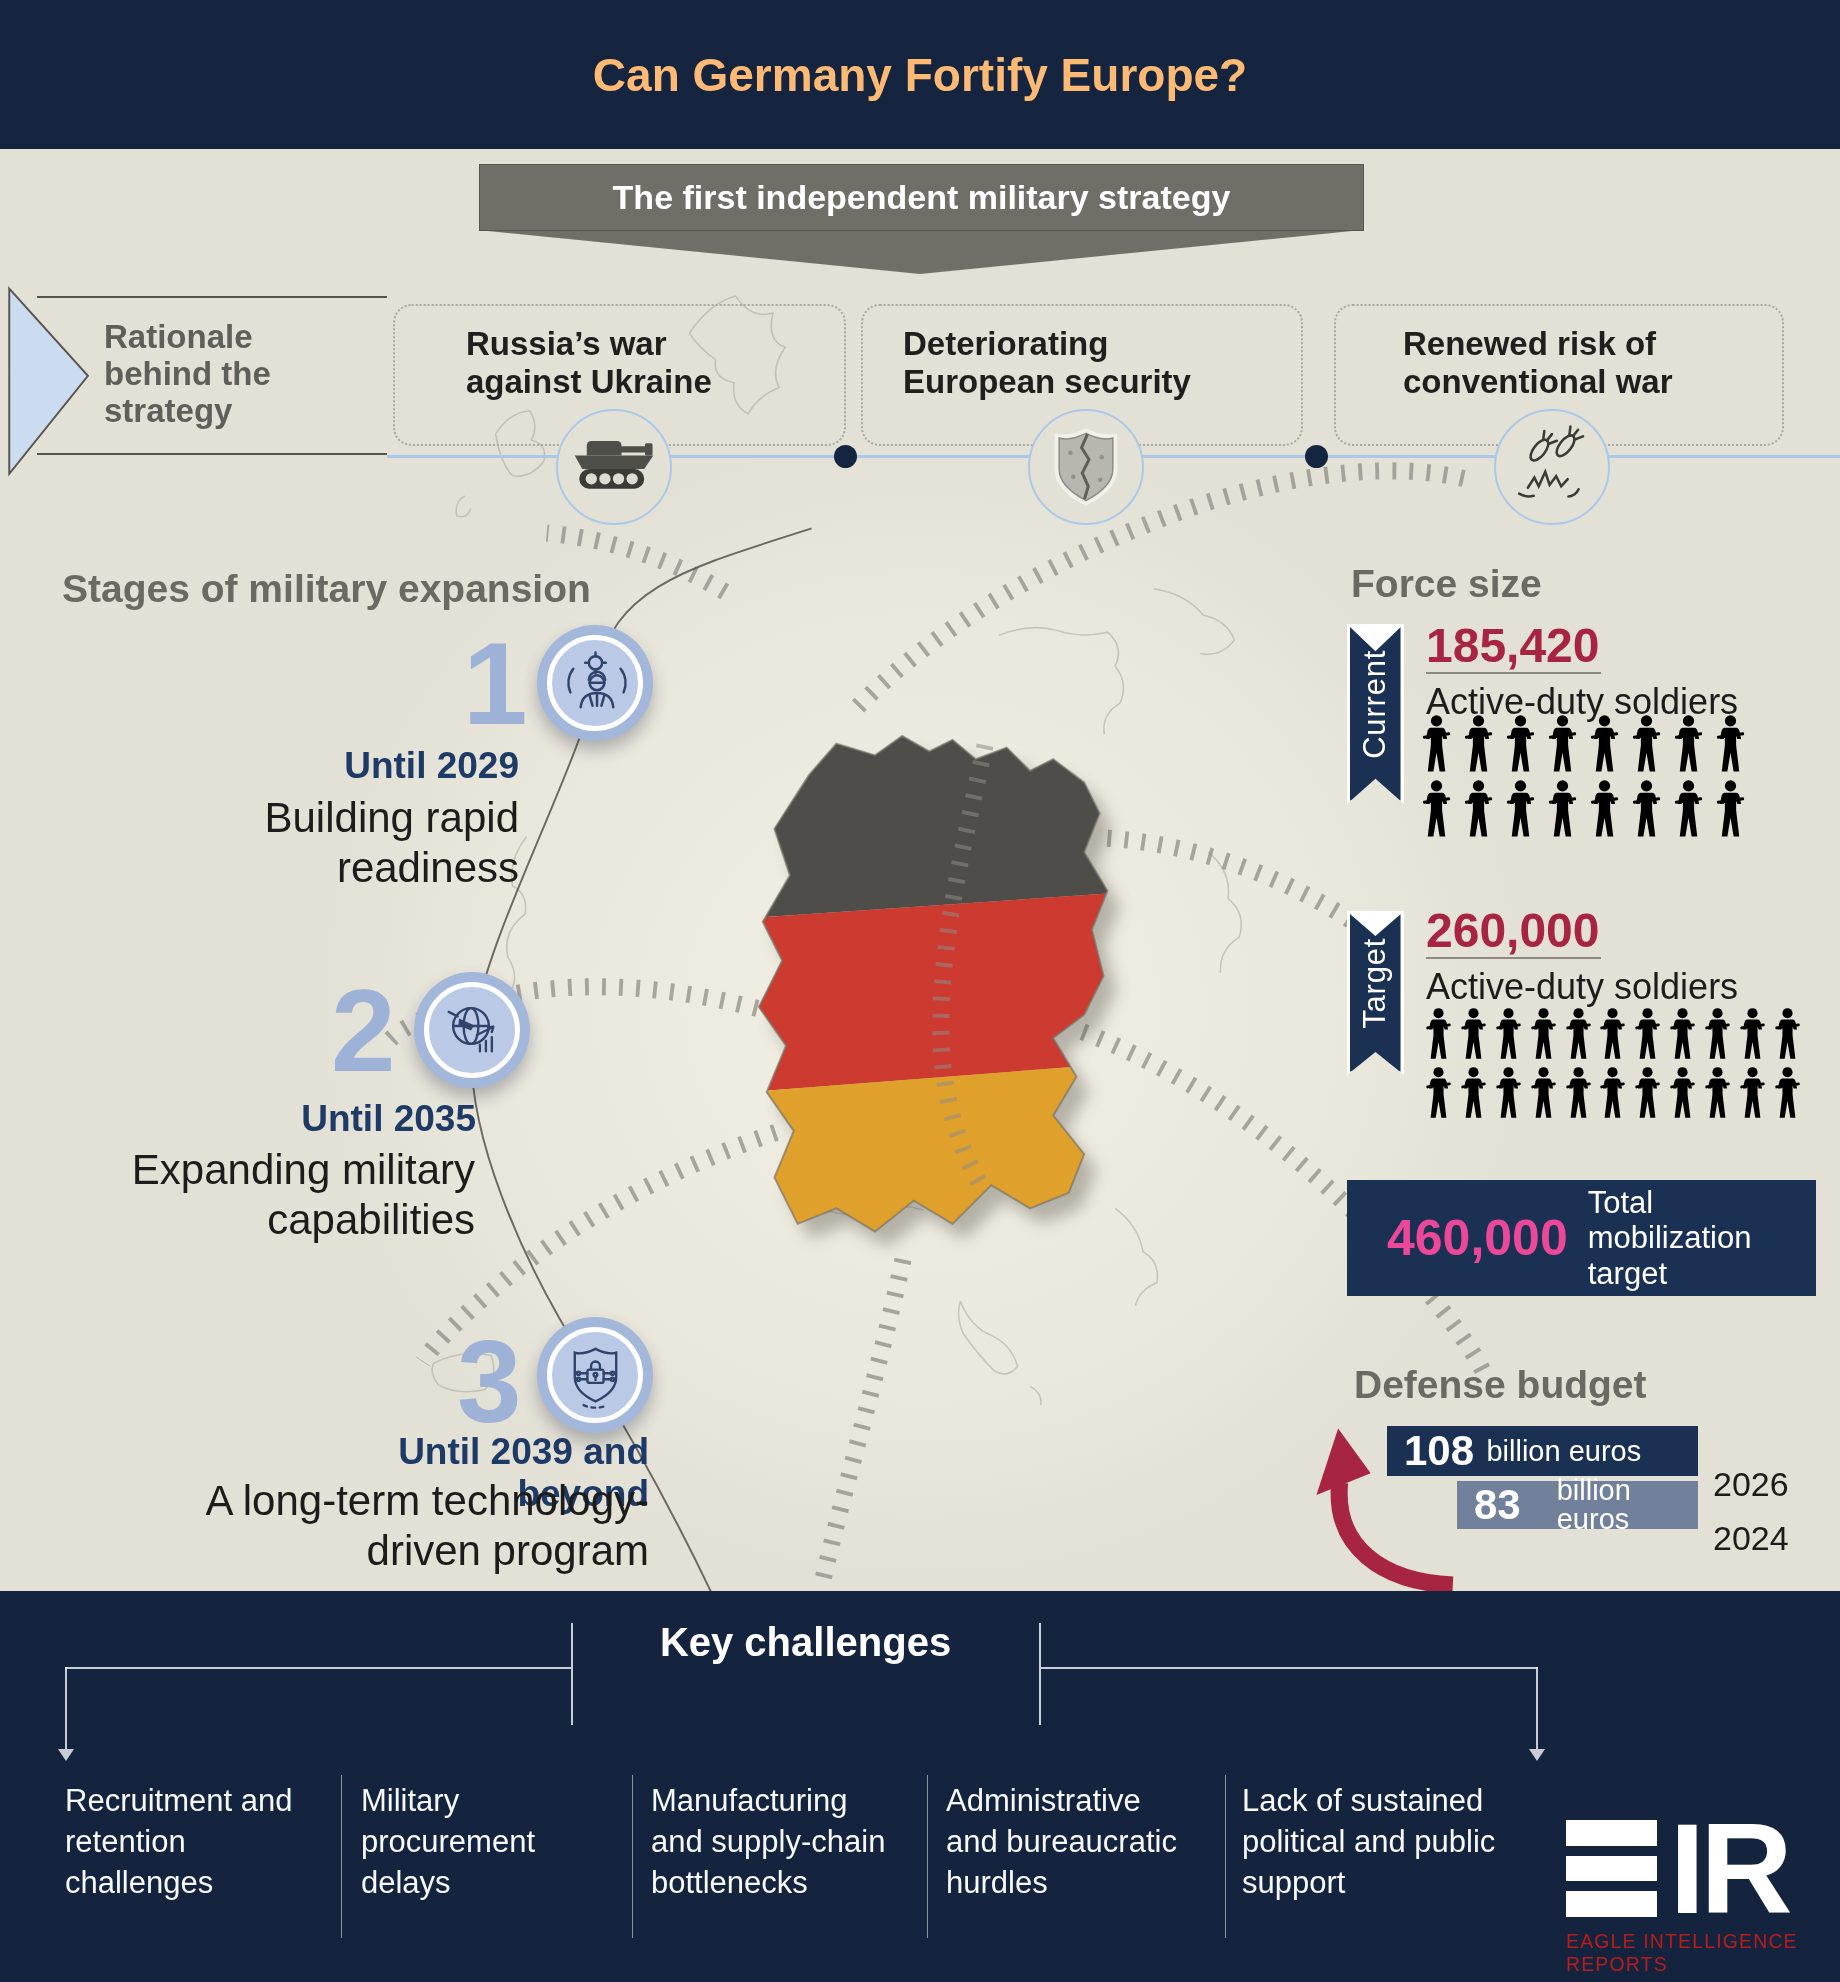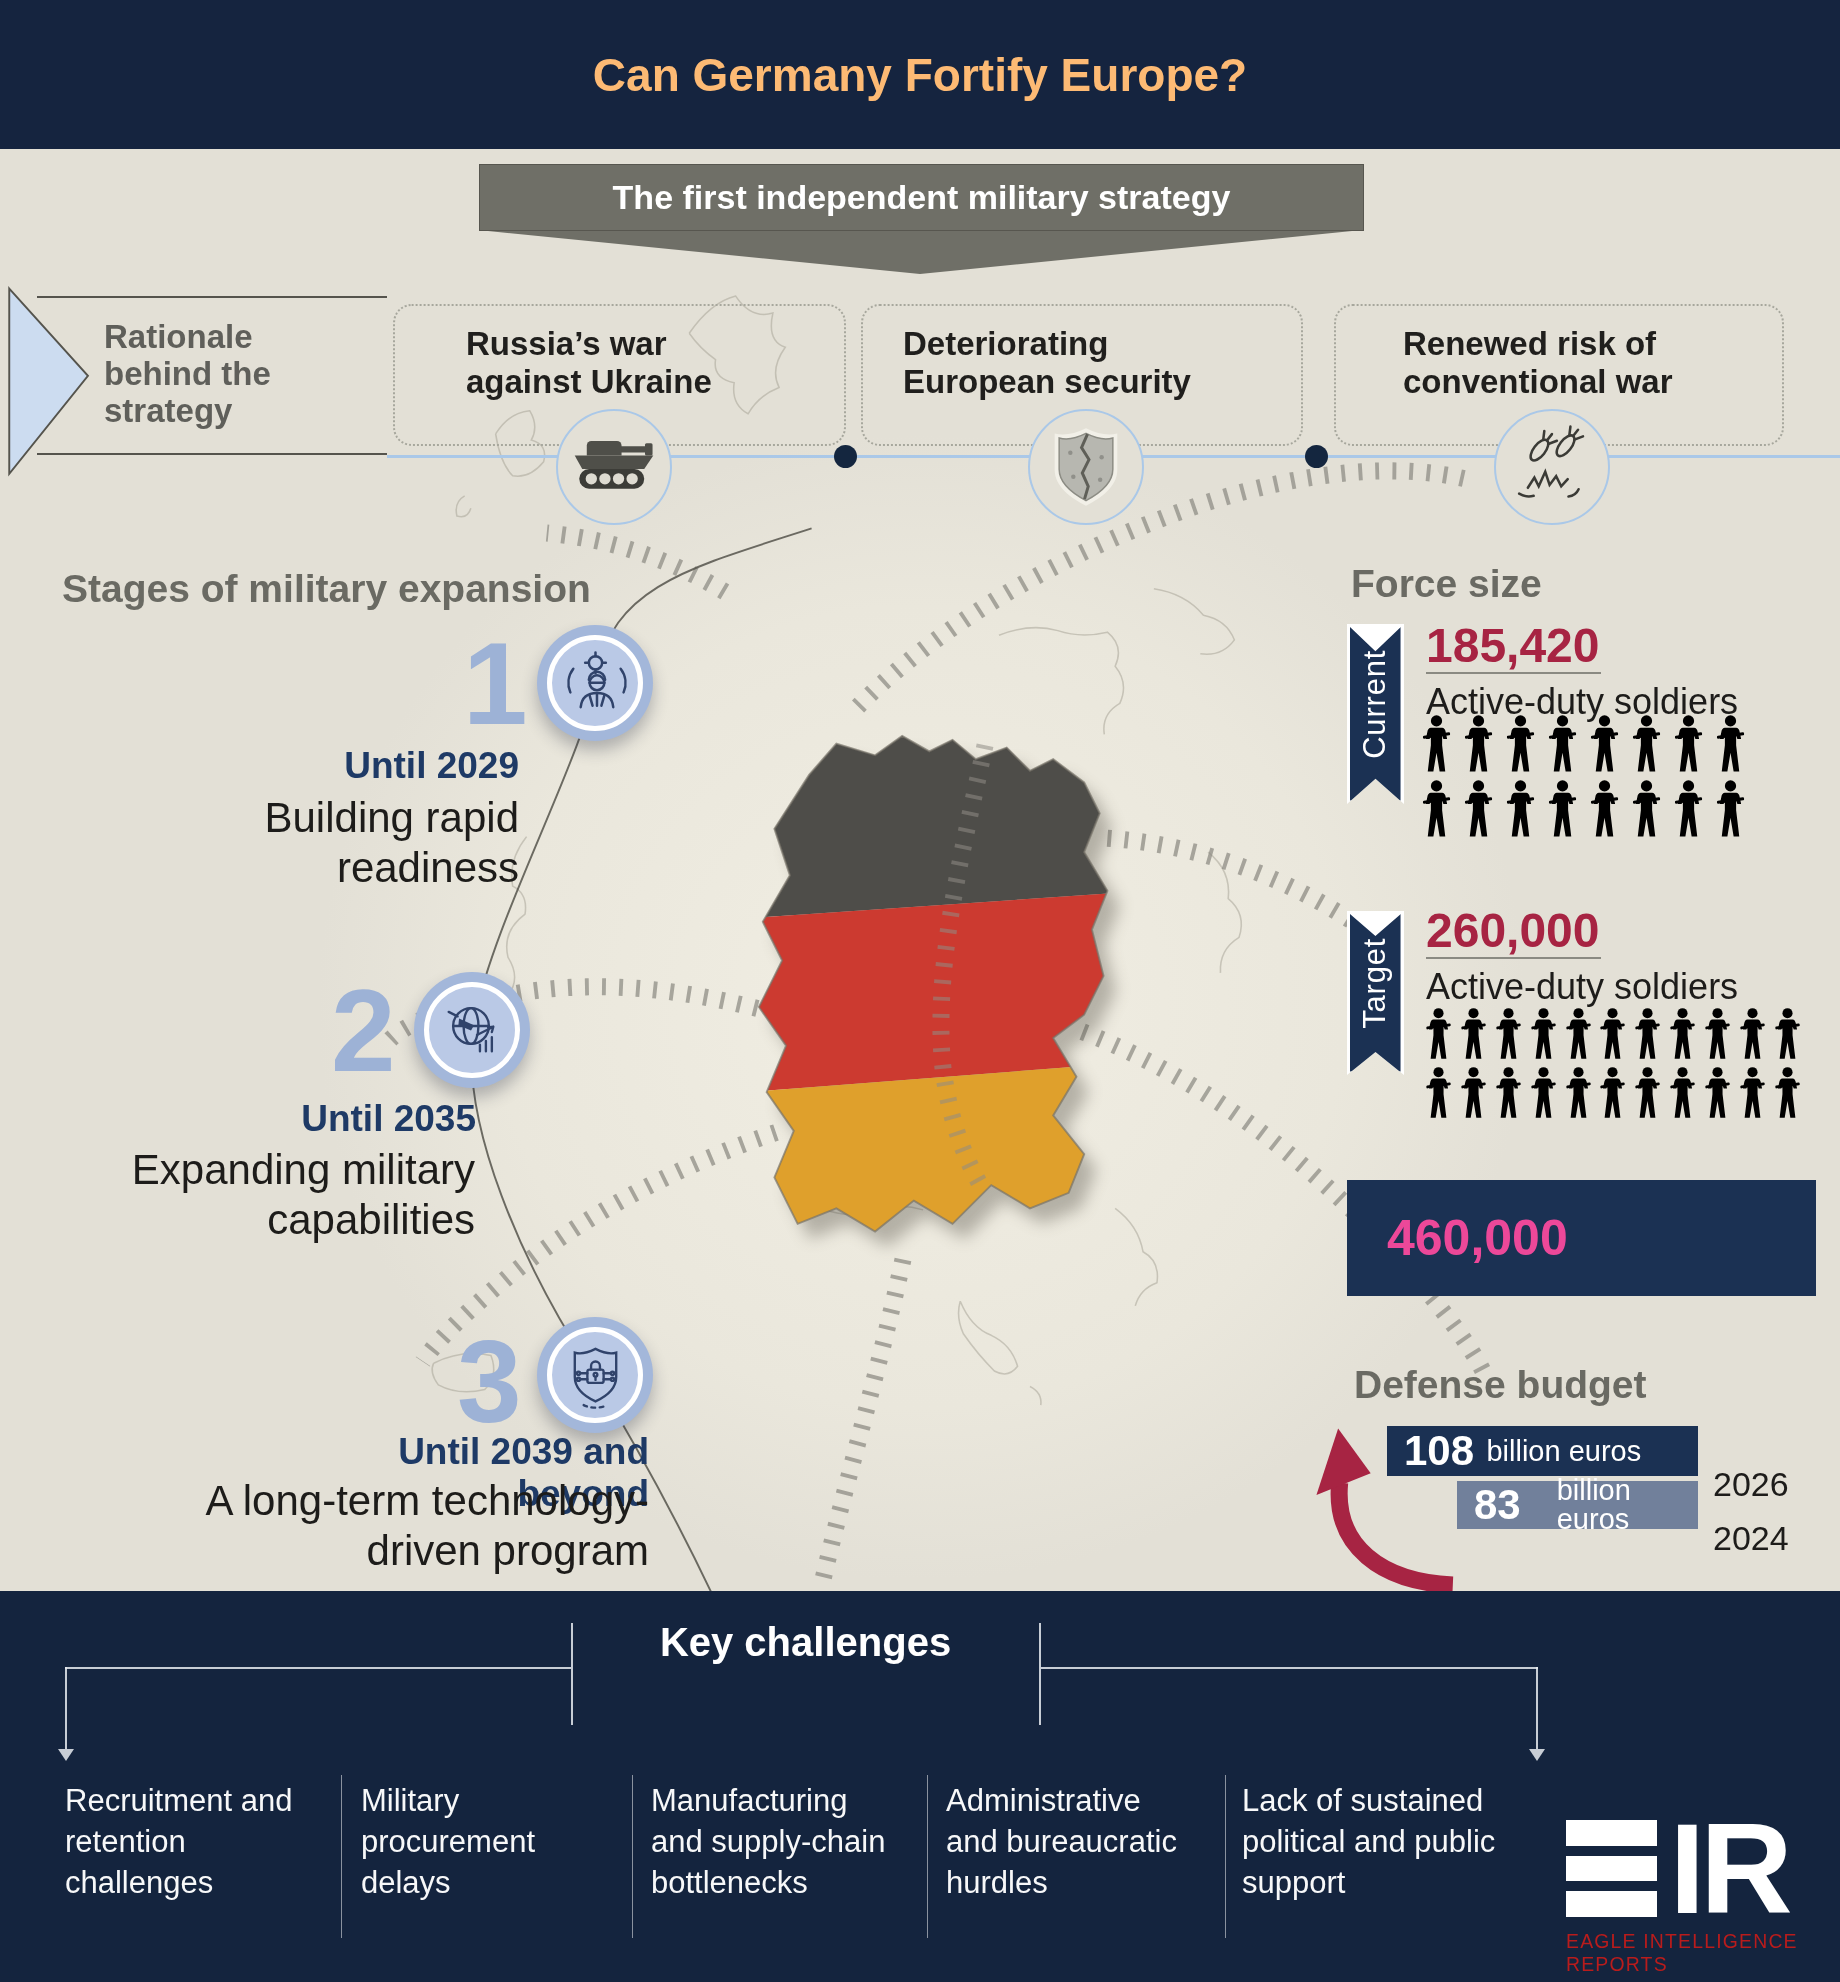--- a/index.html
+++ b/index.html
@@ -490,20 +490,21 @@
         <use href="#soldier-sym"></use>
       </svg>
       <svg class="soldier target" viewBox="0 0 44 96">
         <use href="#soldier-sym"></use>
       </svg>
     </div>
   </div>
 
 <div id="total-box" class="abs">
   <span id="total-value">460,000</span>
+  <span id="total-label">Total mobilization target</span>
 </div>
 
 <div id="budget-heading" class="abs">Defense budget</div>
 <svg id="budget-arrow" class="abs" width="163" height="186" viewBox="0 0 210 240">
   <path d="M188,218 C96,214 34,168 42,86" stroke="#a72443" stroke-width="22" fill="none"></path>
   <polygon points="12,102 40,16 82,74" fill="#a72443"></polygon>
 </svg>
 <div id="bar-2026" class="abs budget-bar">
   <span class="big">108</span>
   <span class="unit">billion euros</span>

